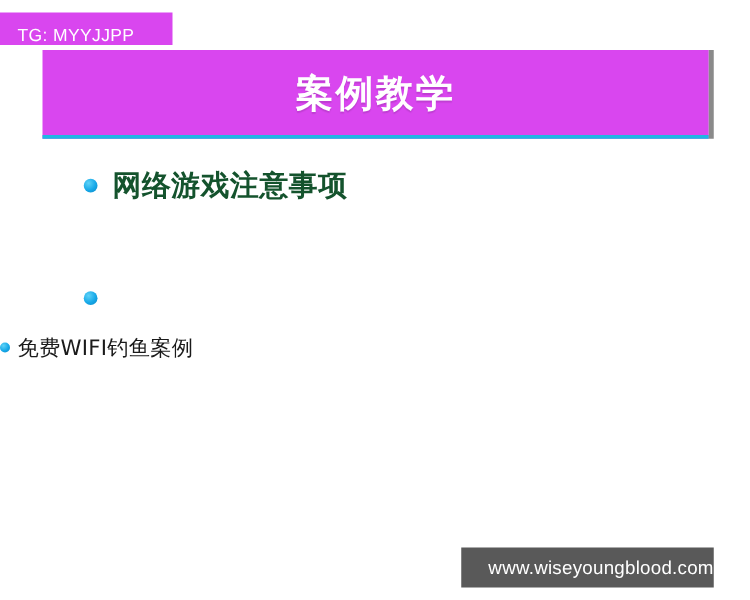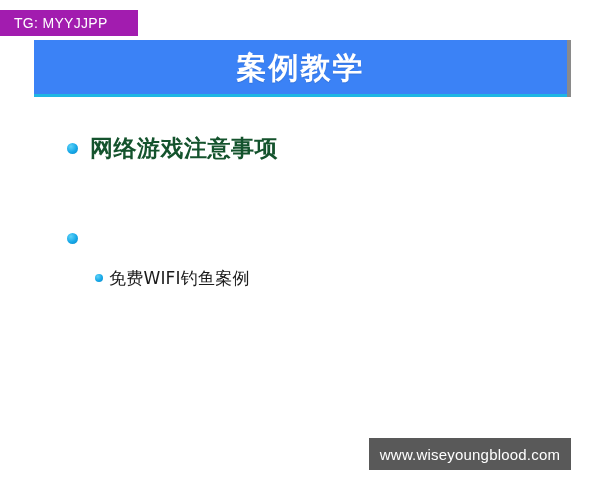--- a/index.html
+++ b/index.html
@@ -20,42 +20,42 @@
     background: #ffffff;
   }
 
   
   .tg-badge {
     position: absolute;
     left: 0px;
     top: 10px;
     width: 138px;
     height: 26px;
-    background: #a21caf;
-    display: flex;
-    align-items: center;
+    background: #d946ef;
+    display: flex;
+    align-items: flex-end;
     padding-left: 14px;
     box-sizing: border-box;
   }
   .tg-badge span {
     color: #ffffff;
     font-size: 14px;
     letter-spacing: 0.3px;
     font-family: "Liberation Sans", sans-serif;
     white-space: nowrap;
   }
 
   
   .title-banner {
     position: absolute;
     left: 34px;
     top: 40px;
     width: 533px;
-    height: 57px;
-    background: #3b82f6;
+    height: 71px;
+    background: #d946ef;
     box-sizing: border-box;
   }
   .title-banner .banner-shadow-right {
     position: absolute;
     right: -4px;
     top: 0;
     width: 4px;
     height: 100%;
     background: #8a8a8a;
   }
@@ -94,21 +94,20 @@
   .bullet-row {
     position: relative;
     display: flex;
     align-items: center;
   }
   .bullet-row.level-1 {
     padding-left: 67px;
     height: 36px;
   }
   .bullet-row.level-2 {
-    padding-left: 95px;
     height: 28px;
   }
   .dot {
     flex: 0 0 auto;
     border-radius: 50%;
     background: radial-gradient(circle at 35% 32%, #5ed2f7 0%, #16a8e8 55%, #0d87c4 100%);
   }
   .level-1 .dot {
     width: 11px;
     height: 11px;
@@ -141,21 +140,21 @@
   
   .site-badge {
     position: absolute;
     left: 369px;
     top: 438px;
     width: 202px;
     height: 32px;
     background: #595959;
     display: flex;
     align-items: center;
-    justify-content: center;
+    justify-content: flex-end;
     box-sizing: border-box;
   }
   .site-badge span {
     color: #ffffff;
     font-size: 15px;
     letter-spacing: 0.2px;
     font-family: "Liberation Sans", sans-serif;
     white-space: nowrap;
   }
 </style>

